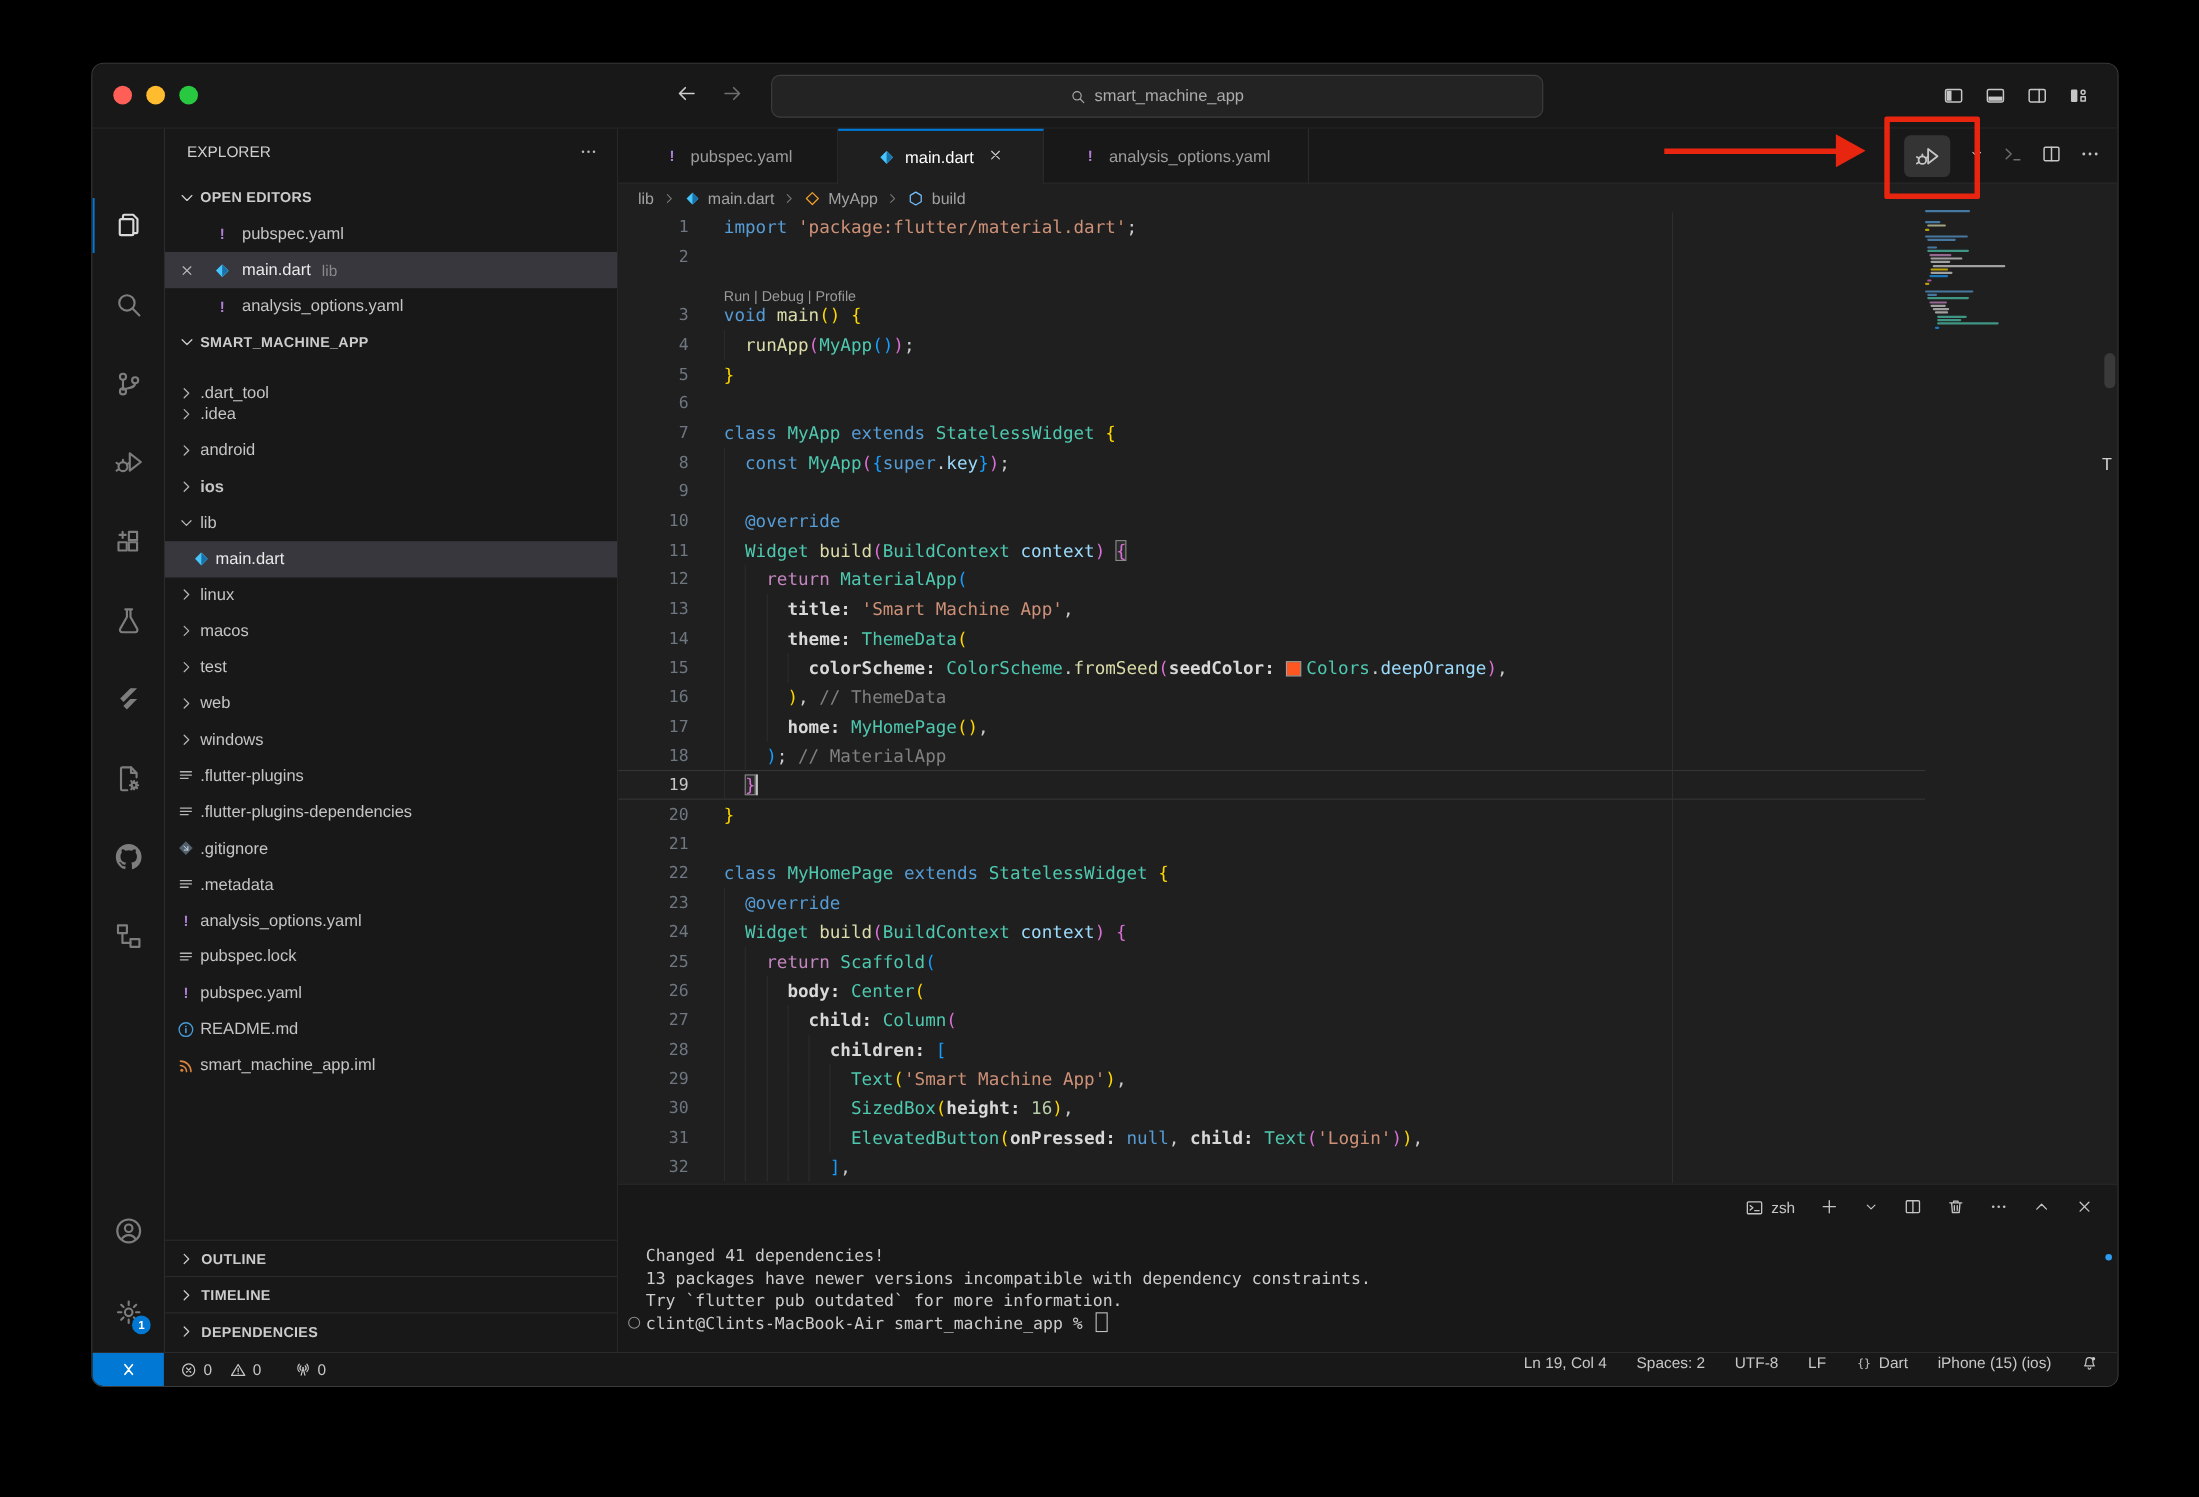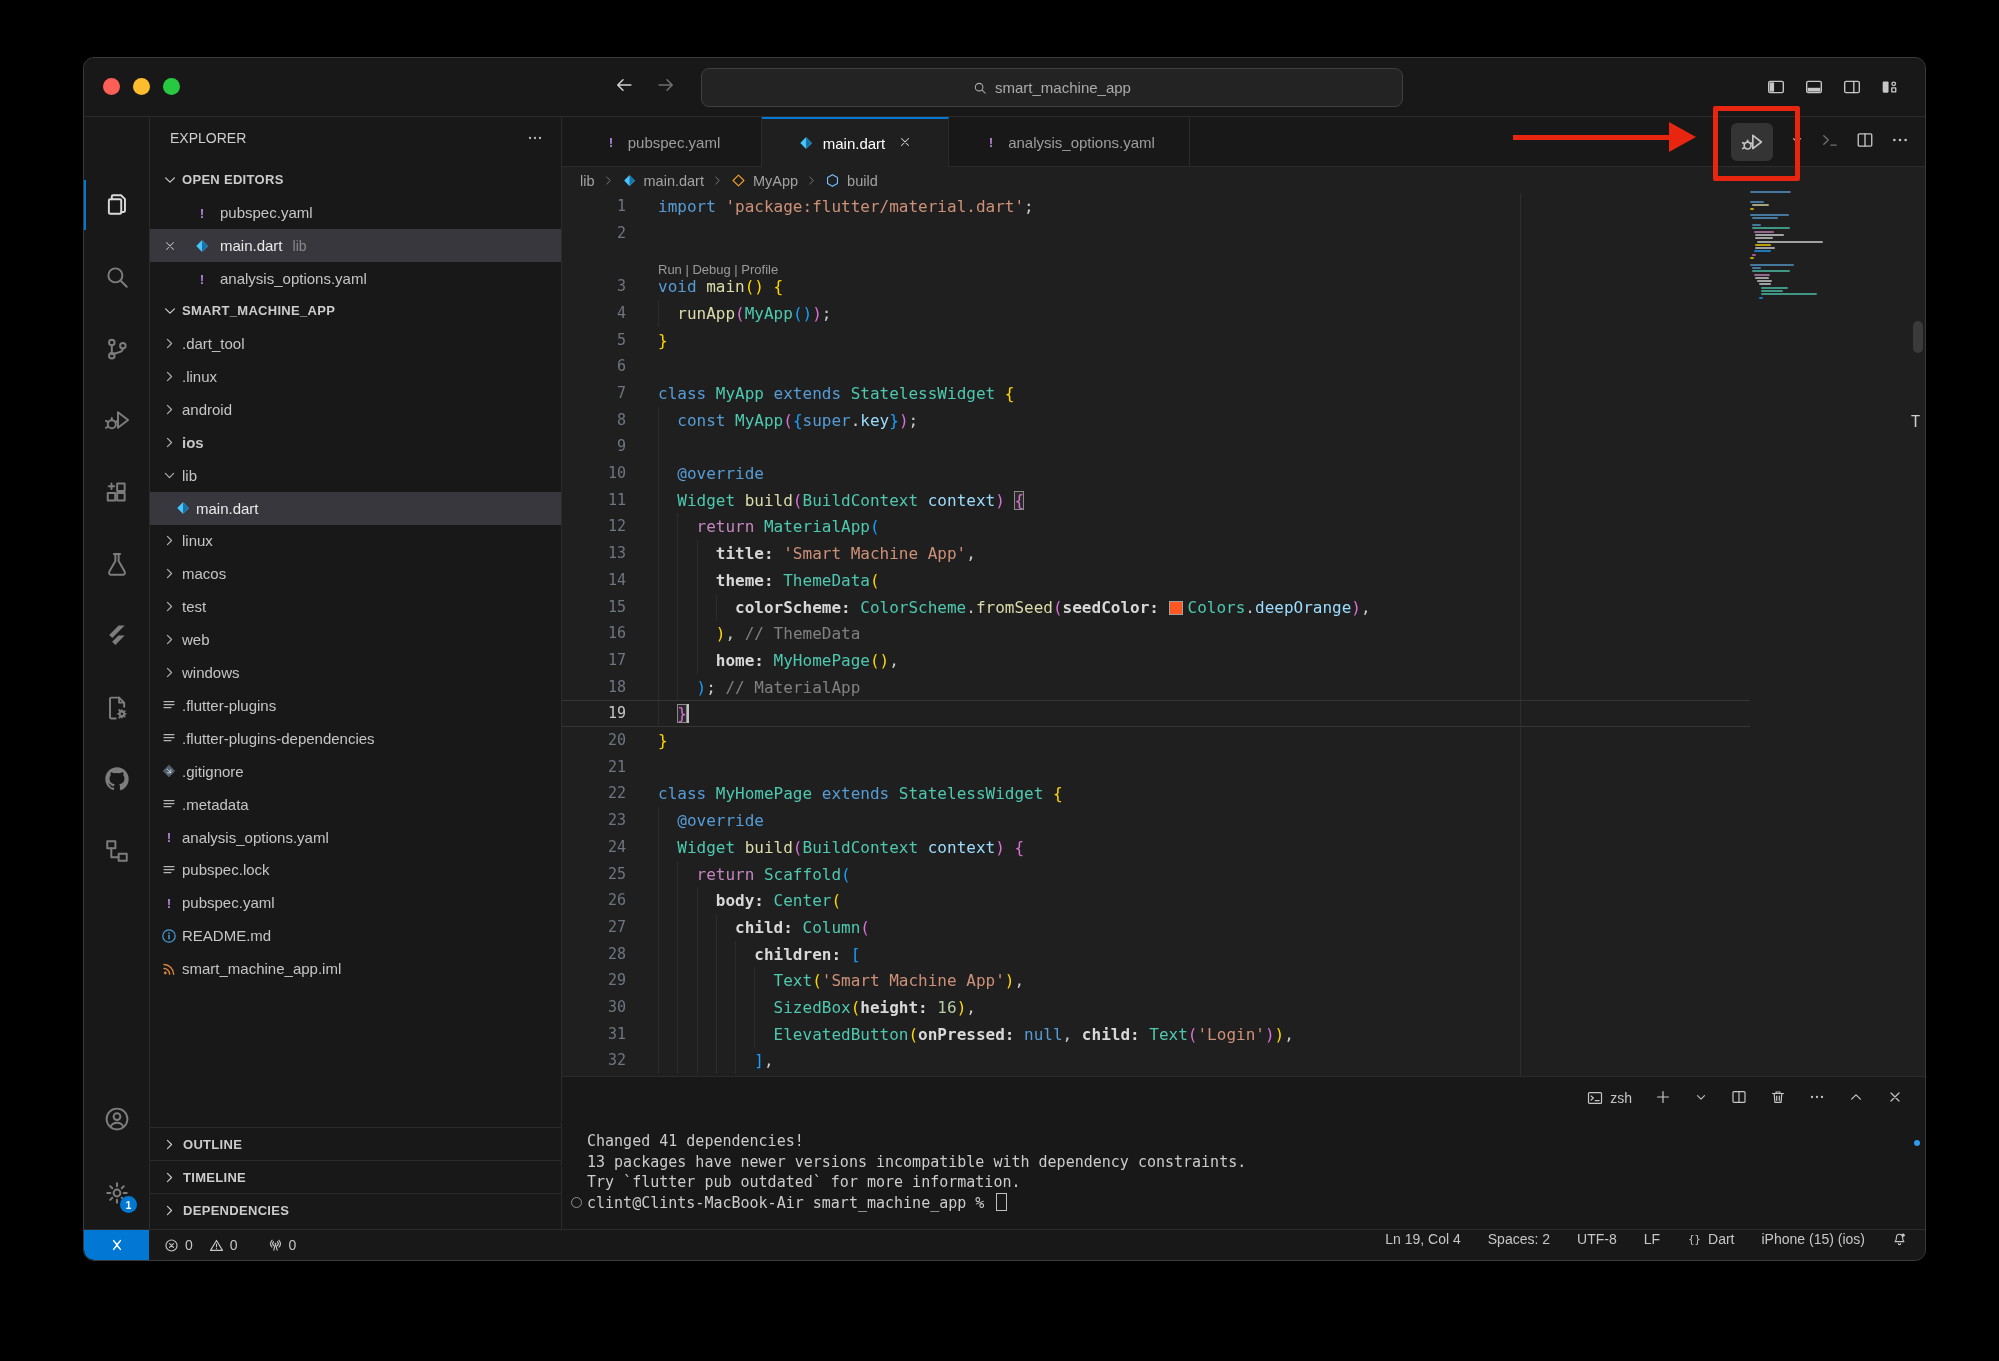--- a/index.html
+++ b/index.html
@@ -334,39 +334,39 @@
         </div>
       <div id="projecttree">
           <div class="sec-h" style="top: 177px;">
             <span class="icon i16">
               <svg viewBox="0 0 16 16" fill="none" stroke="currentColor" stroke-width="1.2" stroke-linecap="round" stroke-linejoin="round">
                 <path d="M3.6 5.8L8 10.2l4.4-4.4"></path>
               </svg>
             </span>
             <span>SMART_MACHINE_APP</span>
           </div>
-          <div class="row" style="top: 210px; padding-left: 0px;">
+          <div class="row" style="top: 224px; padding-left: 0px;">
             <span class="chev">
               <span class="icon i15">
                 <svg viewBox="0 0 16 16" fill="none" stroke="currentColor" stroke-width="1.2" stroke-linecap="round" stroke-linejoin="round">
                   <path d="M5.8 3.6L10.2 8l-4.4 4.4"></path>
                 </svg>
               </span>
             </span>
             <span>.dart_tool</span>
           </div>
           <div class="row" style="top: 242.9px; padding-left: 0px;">
             <span class="chev">
               <span class="icon i15">
                 <svg viewBox="0 0 16 16" fill="none" stroke="currentColor" stroke-width="1.2" stroke-linecap="round" stroke-linejoin="round">
                   <path d="M5.8 3.6L10.2 8l-4.4 4.4"></path>
                 </svg>
               </span>
             </span>
-            <span>.linux</span>
+            <span>.idea</span>
           </div>
           <div class="row" style="top: 275.8px; padding-left: 0px;">
             <span class="chev">
               <span class="icon i15">
                 <svg viewBox="0 0 16 16" fill="none" stroke="currentColor" stroke-width="1.2" stroke-linecap="round" stroke-linejoin="round">
                   <path d="M5.8 3.6L10.2 8l-4.4 4.4"></path>
                 </svg>
               </span>
             </span>
             <span>android</span>

